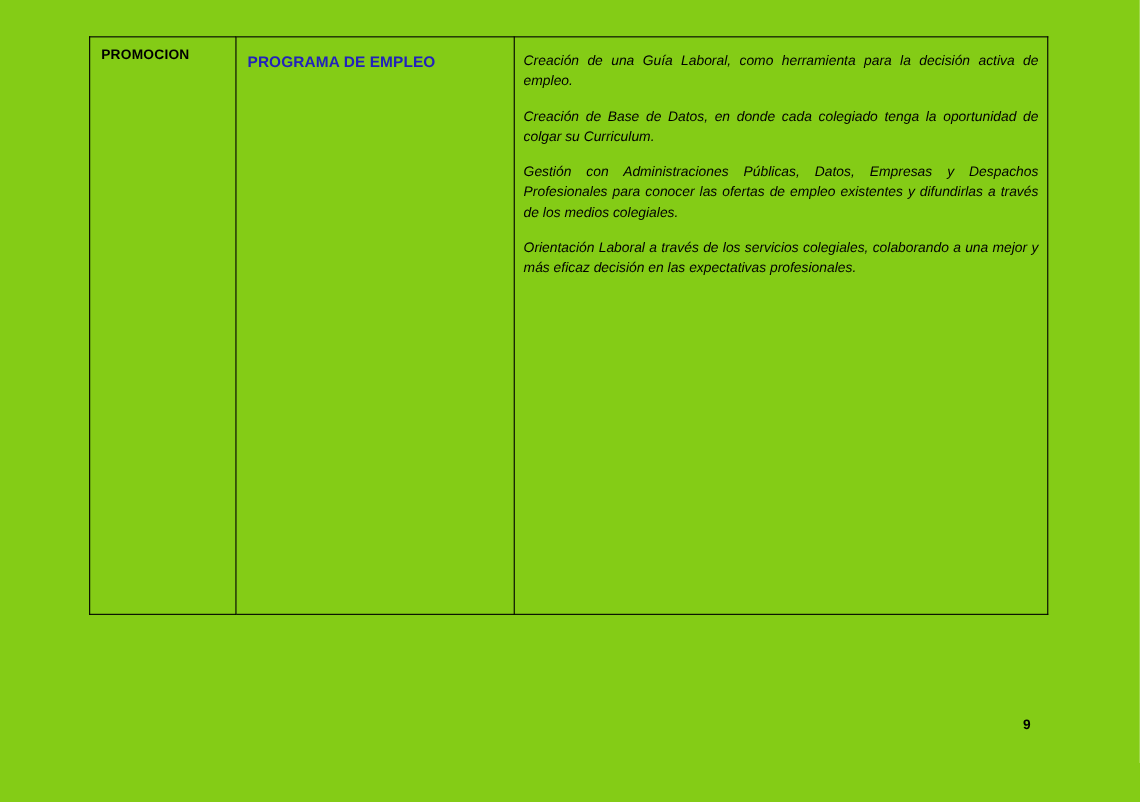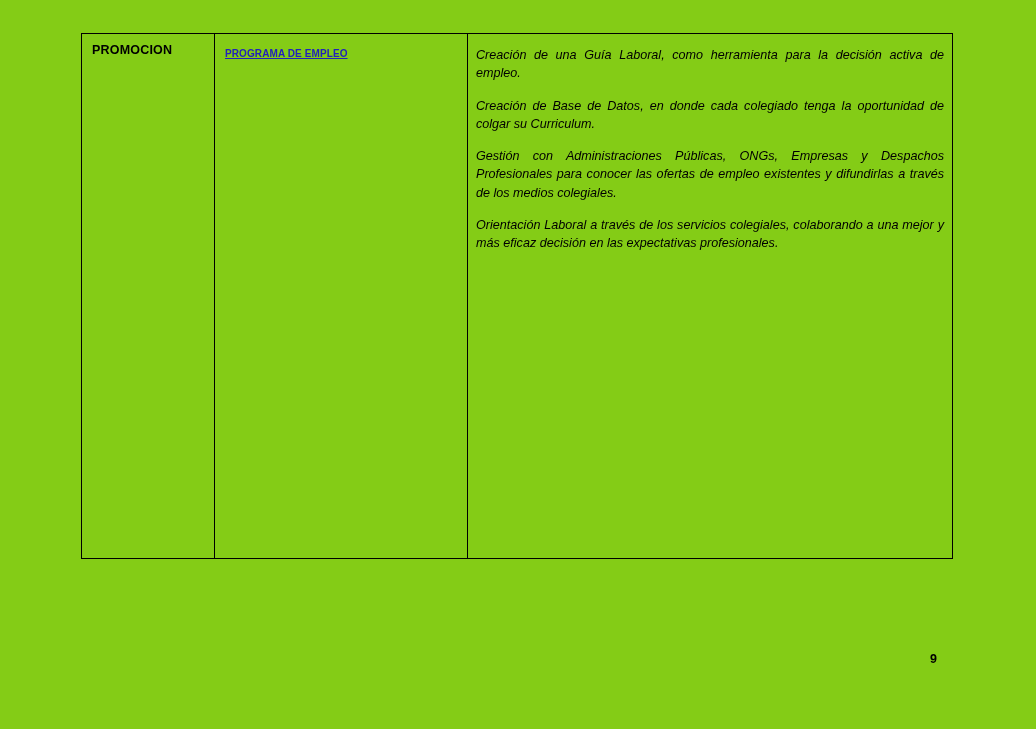--- a/index.html
+++ b/index.html
@@ -59,27 +59,26 @@
     font-family: "Liberation Sans", sans-serif;
     font-size: 12.5px;
     font-weight: bold;
     color: #000000;
     letter-spacing: 0.2px;
     line-height: 1.2;
   }
 
   .program-title {
     font-family: "Liberation Sans", sans-serif;
-    font-size: 10px;
+    font-size: 14px;
     font-weight: bold;
     color: #2222bb;
     letter-spacing: 0.1px;
     line-height: 1.2;
     padding-top: 5px;
-    text-decoration: underline;
   }
 
   .detail-inner {
     padding: 12px 8px 10px 8px;
     min-height: 524px;
     box-sizing: border-box;
   }
 
   .detail-para {
     font-family: "Liberation Sans", sans-serif;
@@ -119,21 +118,21 @@
         </td>
         <td class="col-program">
           <div class="cell-inner">
             <div class="program-title">PROGRAMA DE EMPLEO</div>
           </div>
         </td>
         <td class="col-detail">
           <div class="detail-inner">
             <p class="detail-para">Creación de una Guía Laboral, como herramienta para la decisión activa de empleo.</p>
             <p class="detail-para">Creación de Base de Datos, en donde cada colegiado tenga la oportunidad de colgar su Curriculum.</p>
-            <p class="detail-para">Gestión con Administraciones Públicas, ONGs, Empresas y Despachos Profesionales para conocer las ofertas de empleo existentes y difundirlas a través de los medios colegiales.</p>
+            <p class="detail-para">Gestión con Administraciones Públicas, Datos, Empresas y Despachos Profesionales para conocer las ofertas de empleo existentes y difundirlas a través de los medios colegiales.</p>
             <p class="detail-para">Orientación Laboral a través de los servicios colegiales, colaborando a una mejor y más eficaz decisión en las expectativas profesionales.</p>
           </div>
         </td>
       </tr>
     </tbody>
   </table>
 
   <div class="page-number">9</div>
 
 </div>

